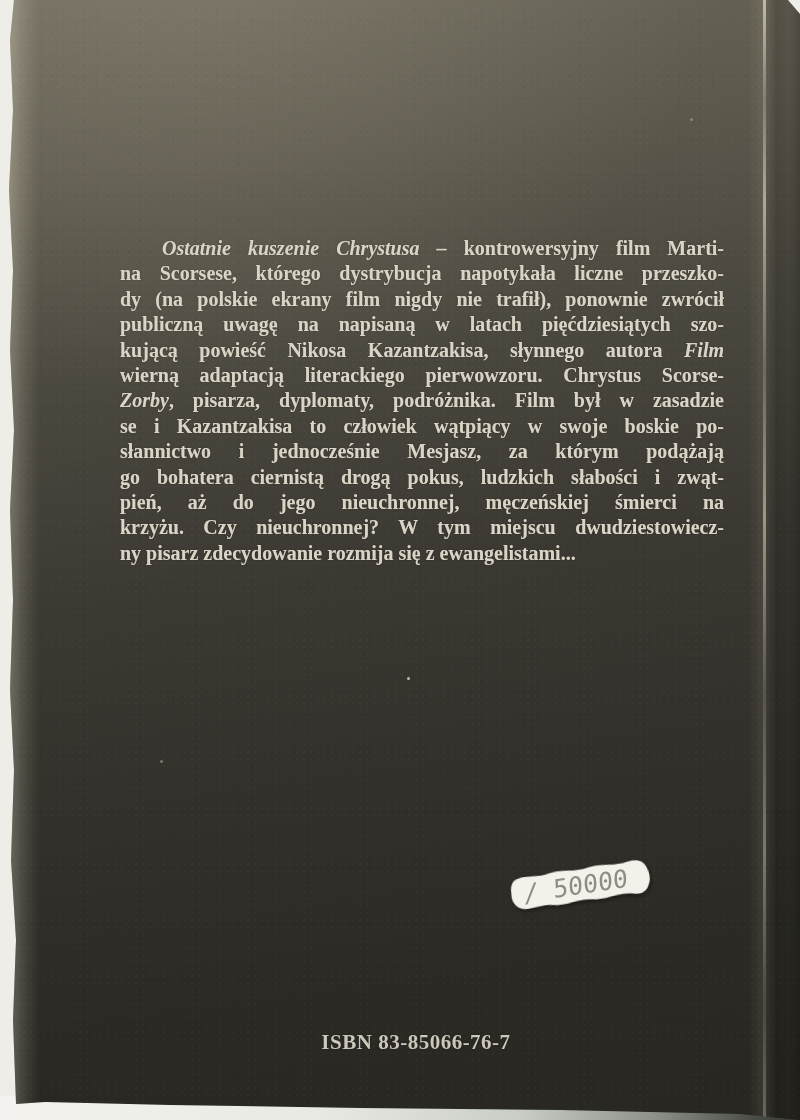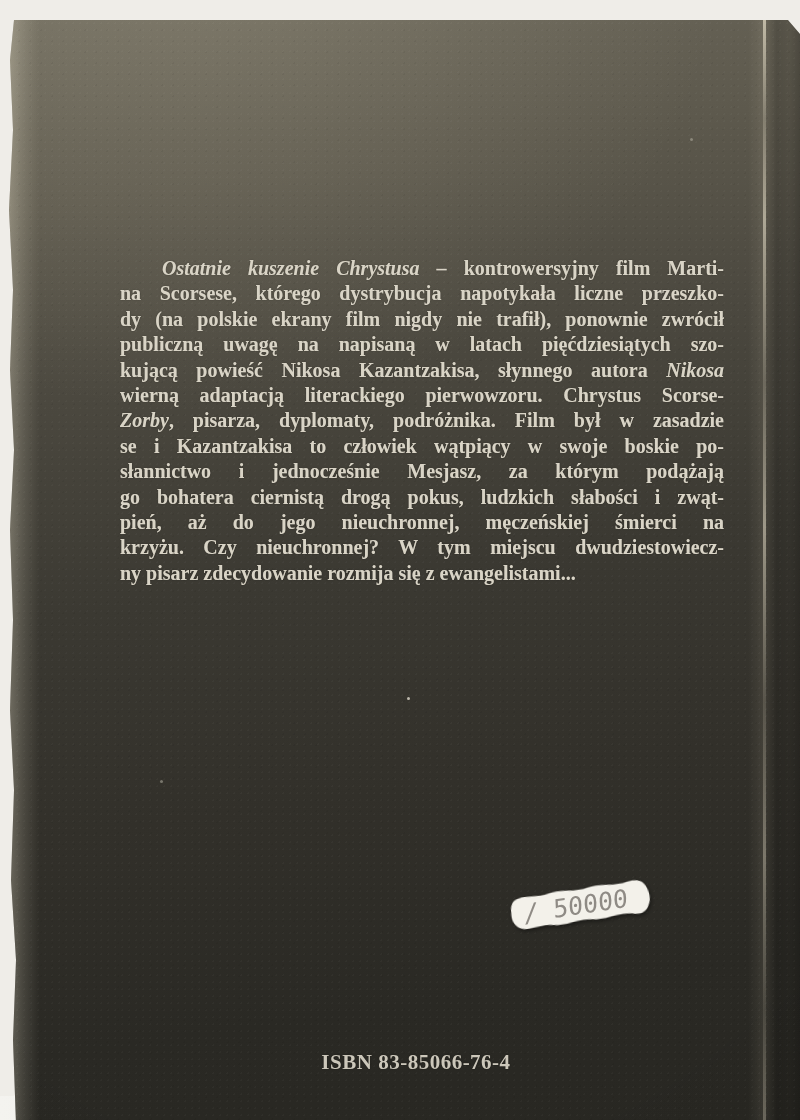--- a/index.html
+++ b/index.html
@@ -44,21 +44,20 @@
     background:
       radial-gradient(120% 80% at 25% -8%, rgba(238,228,200,0.16), rgba(238,228,200,0) 55%),
       linear-gradient(172deg,
         var(--cover-top) 0%,
         #5d594d 16%,
         #4b483f 32%,
         var(--cover-mid) 50%,
         #32302a 68%,
         var(--cover-bottom) 86%,
         #282722 100%);
-    margin-top: 20px;
   }
   .vignette {
     position: absolute; inset: 0;
     background: radial-gradient(140% 120% at 45% 35%, rgba(0,0,0,0) 55%, rgba(0,0,0,0.16) 100%);
   }
   .grain {
     position: absolute; inset: 0;
     background-image:
       radial-gradient(rgba(255,255,255,0.028) 1px, rgba(0,0,0,0) 1px),
       radial-gradient(rgba(0,0,0,0.05) 1px, rgba(0,0,0,0) 1px);
@@ -170,21 +169,21 @@
 
     <div class="speck" style="left:407px; top:677px;"></div>
     <div class="speck" style="left:160px; top:760px; opacity:.5;"></div>
     <div class="speck" style="left:690px; top:118px; opacity:.45;"></div>
 
     <div class="blurb">
         <div class="blurb-line indent"><span class="italic">Ostatnie kuszenie Chrystusa</span><span> – kontrowersyjny film Marti-</span></div>
         <div class="blurb-line"><span>na Scorsese, którego dystrybucja napotykała liczne przeszko-</span></div>
         <div class="blurb-line"><span>dy (na polskie ekrany film nigdy nie trafił), ponownie zwrócił</span></div>
         <div class="blurb-line"><span>publiczną uwagę na napisaną w latach pięćdziesiątych szo-</span></div>
-        <div class="blurb-line"><span>kującą powieść Nikosa Kazantzakisa, słynnego autora </span><span class="italic">Nikosa</span></div>
+        <div class="blurb-line"><span>kującą powieść Nikosa Kazantzakisa, słynnego autora </span><span class="italic">Film</span></div>
         <div class="blurb-line"><span>wierną adaptacją literackiego pierwowzoru. Chrystus Scorse-</span></div>
         <div class="blurb-line"><span class="italic">Zorby</span><span>, pisarza, dyplomaty, podróżnika. Film był w zasadzie</span></div>
         <div class="blurb-line"><span>se i Kazantzakisa to człowiek wątpiący w swoje boskie po-</span></div>
         <div class="blurb-line"><span>słannictwo i jednocześnie Mesjasz, za którym podążają</span></div>
         <div class="blurb-line"><span>go bohatera ciernistą drogą pokus, ludzkich słabości i zwąt-</span></div>
         <div class="blurb-line"><span>pień, aż do jego nieuchronnej, męczeńskiej śmierci na</span></div>
         <div class="blurb-line"><span>krzyżu. Czy nieuchronnej? W tym miejscu dwudziestowiecz-</span></div>
         <div class="blurb-line no-justify"><span>ny pisarz zdecydowanie rozmija się z ewangelistami...</span></div>
       </div>
 
@@ -204,16 +203,16 @@
                    C5,32 4,26 5,19
                    C5,14 7,10 10,8 Z" fill="#f3f1ea"></path>
         </svg>
         <div class="sticker-text">
           <span>/</span>
           <span>50000</span>
         </div>
       </div>
     </div>
 
-    <div class="isbn">ISBN 83-85066-76-4</div>
+    <div class="isbn">ISBN 83-85066-76-7</div>
 
   </div>
 </div>
 
 </body></html>

